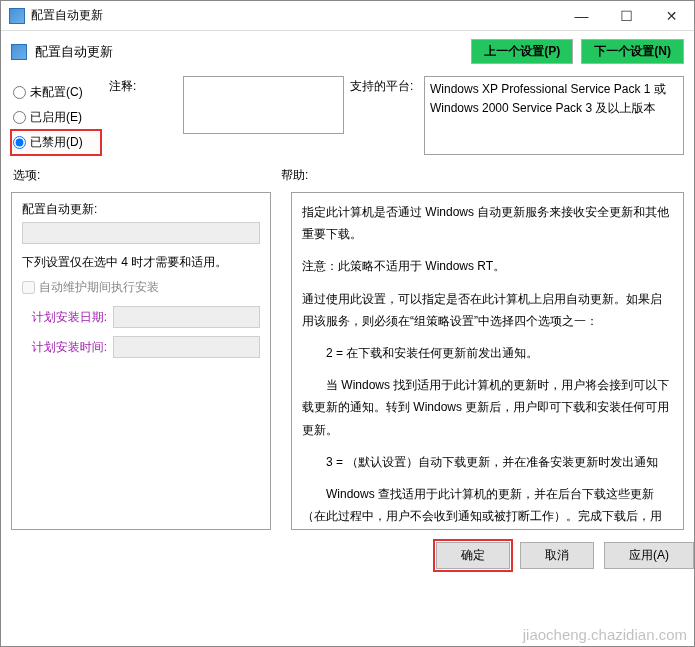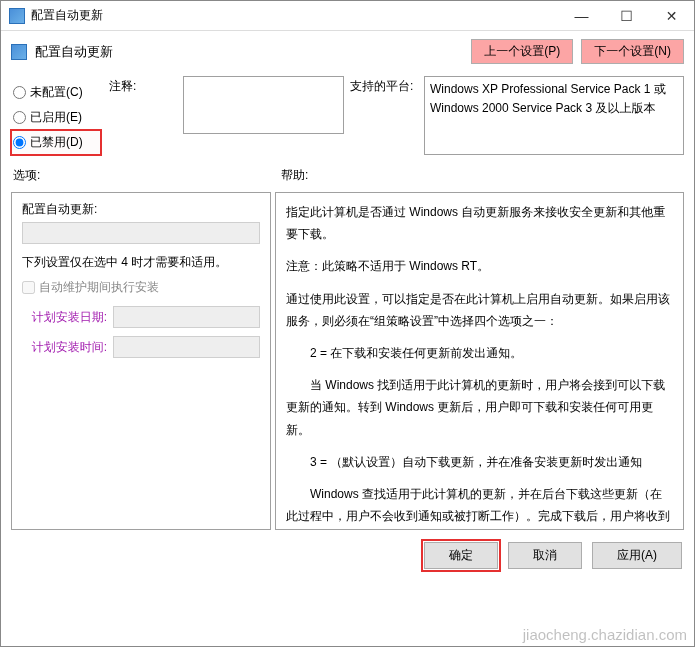--- a/index.html
+++ b/index.html
@@ -43,25 +43,26 @@
       gap: 8px;
     }
     .toolbar-icon {
       width: 16px; height: 16px;
       background: linear-gradient(135deg,#4a90d9,#6bb0e8);
       border: 1px solid #2a70b9;
     }
     .toolbar-title { flex: 1; font-size: 13px; }
     .nav-btn {
       border: 1px solid #adadad;
-      background: #fca5a5;
+      background: #22c55e;
       padding: 3px 12px;
       font-size: 12px;
       cursor: pointer;
       font-family: inherit;
+      font-weight: bold;
     }
     
     .config-area {
       display: flex;
       padding: 4px 10px 8px 10px;
       gap: 8px;
     }
     .radio-col { width: 90px; padding-top: 4px; }
     .radio-row {
       display: flex; 
@@ -98,21 +99,21 @@
     .section-labels {
       display: flex;
       padding: 4px 12px;
       gap: 8px;
     }
     .section-labels > div:first-child { width: 260px; }
     
     .middle {
       display: flex;
       padding: 4px 10px;
-      gap: 4px;
+      gap: 20px;
       height: 346px;
     }
     .options-panel, .help-panel {
       border: 1px solid #a0a0a0;
       background: #fff;
       padding: 8px 10px;
       overflow-y: auto;
     }
     .options-panel { width: 260px; }
     .help-panel { flex: 1; line-height: 1.85; }
@@ -133,21 +134,21 @@
       flex: 1; height: 22px;
       border: 1px solid #cfcfcf;
       background: #eee;
     }
     .help-panel p { margin-bottom: 10px; }
     .help-panel .indent { text-indent: 2em; }
     
     .bottom {
       display: flex;
       justify-content: flex-end;
-      padding: 8px 12px;
+      padding: 8px 0;
       gap: 10px;
     }
     .action-btn {
       border: 1px solid #adadad;
       background: #e1e1e1;
       padding: 4px 24px;
       font-size: 12px;
       cursor: pointer;
       font-family: inherit;
     }

